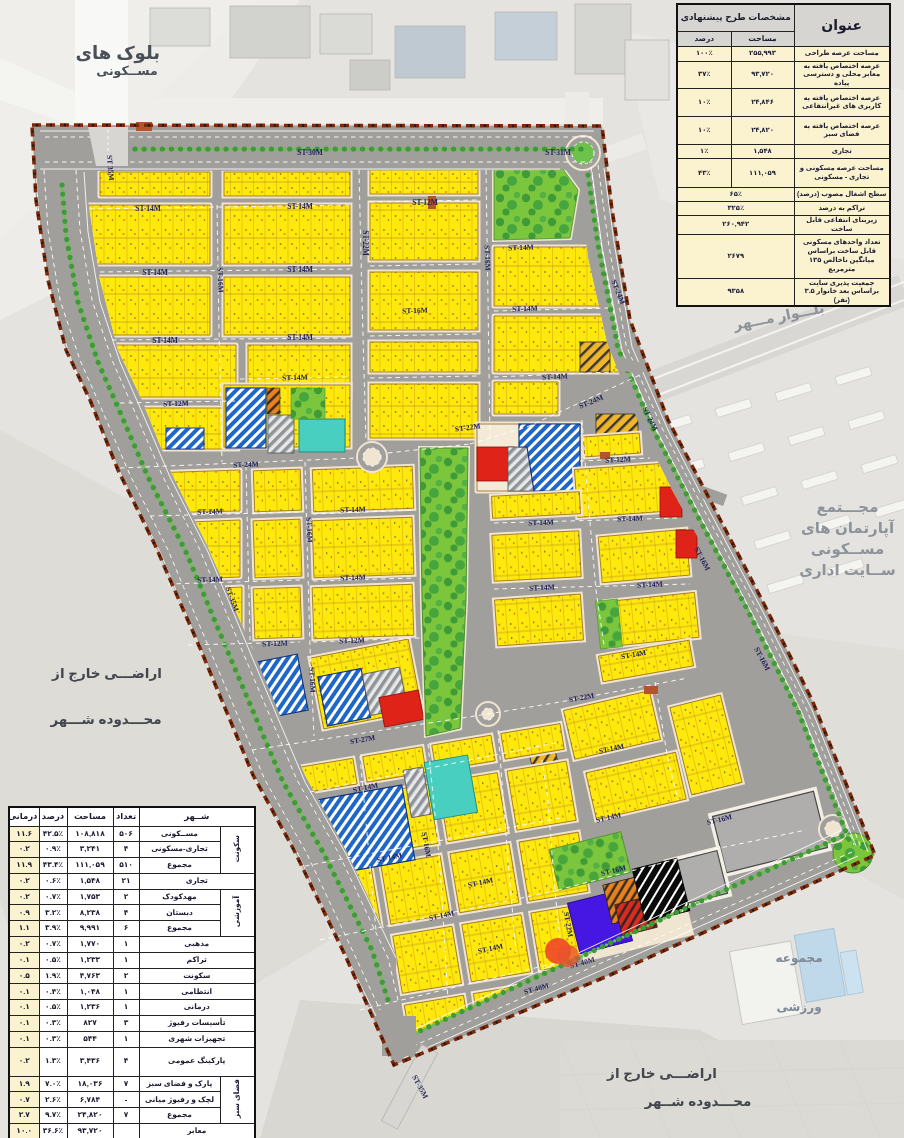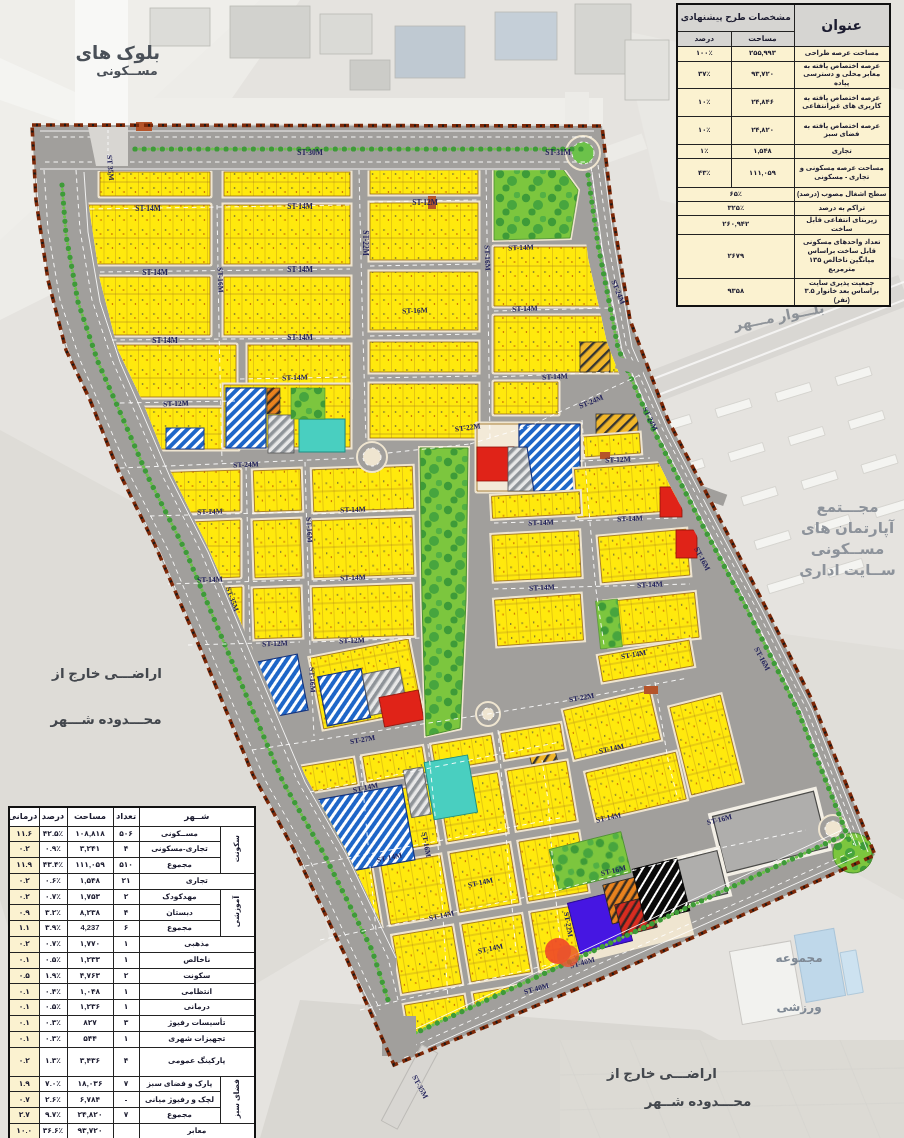--- a/index.html
+++ b/index.html
@@ -770,33 +770,33 @@
       <tr>
         <td style="height:15.8px">دبستان</td>
         <td>۴</td>
         <td>۸,۲۳۸</td>
         <td>۳.۲٪</td>
         <td class="s">۰.۹</td>
       </tr>
       <tr>
         <td style="height:15.8px">مجموع</td>
         <td>۶</td>
-        <td>4,237</td>
+        <td>۹,۹۹۱</td>
         <td>۳.۹٪</td>
         <td class="s">۱.۱</td>
       </tr>
       <tr>
         <td colspan="2" style="height:15.8px">مذهبی</td>
         <td>۱</td>
         <td>۱,۷۷۰</td>
         <td>۰.۷٪</td>
         <td class="s">۰.۲</td>
       </tr>
       <tr>
-        <td colspan="2" style="height:15.8px">ناخالص</td>
+        <td colspan="2" style="height:15.8px">تراکم</td>
         <td>۱</td>
         <td>۱,۲۳۳</td>
         <td>۰.۵٪</td>
         <td class="s">۰.۱</td>
       </tr>
       <tr>
         <td colspan="2" style="height:15.8px">سکونت</td>
         <td>۲</td>
         <td>۴,۷۶۳</td>
         <td>۱.۹٪</td>

